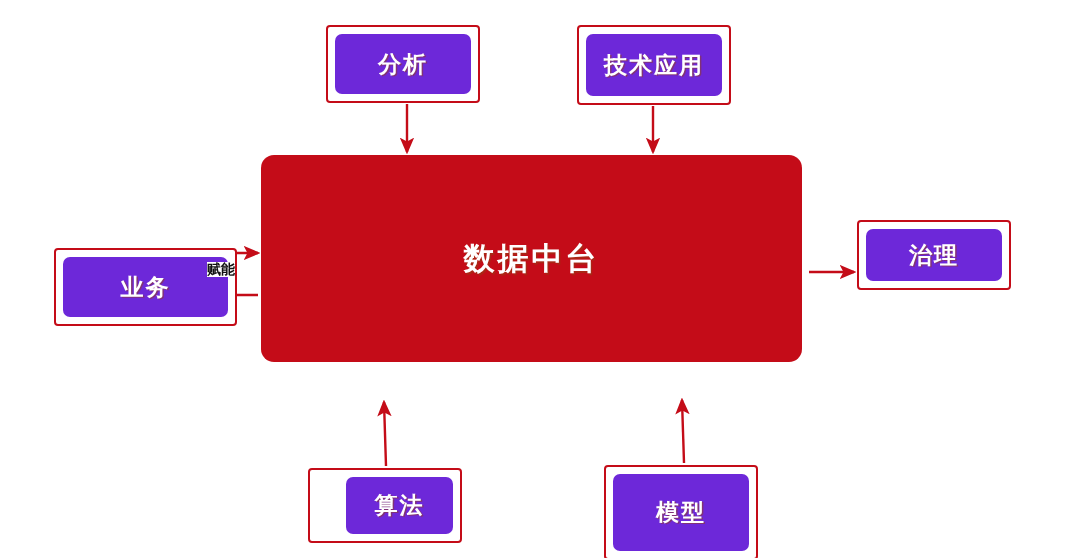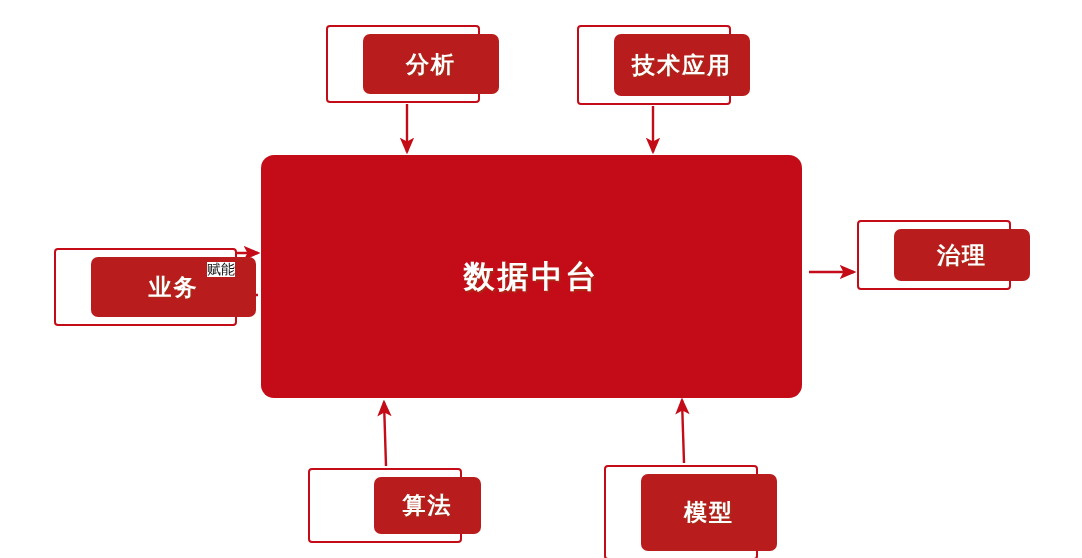--- a/index.html
+++ b/index.html
@@ -18,21 +18,21 @@
     background: #ffffff;
     overflow: hidden;
   }
 
   
   .hub {
     position: absolute;
     left: 261px;
     top: 155px;
     width: 541px;
-    height: 243px;
+    height: 207px;
     background: #C40C18;
     border-radius: 13px;
     display: flex;
     align-items: center;
     justify-content: center;
     box-sizing: border-box;
   }
   .hub-label {
     color: #ffffff;
     font-size: 31px;
@@ -48,27 +48,26 @@
     position: absolute;
     box-sizing: border-box;
     border: 2px solid #C40C18;
     border-radius: 4px;
     background: #ffffff;
     padding: 7px;
   }
   .node-inner {
     width: 100%;
     height: 100%;
-    background: #b91c1c;
+    background: #6d28d9;
     border-radius: 7px;
     display: flex;
     align-items: center;
     justify-content: center;
     box-sizing: border-box;
-    margin-left: 28px;
   }
   .node-label {
     color: #ffffff;
     font-size: 23px;
     font-weight: bold;
     letter-spacing: 2px;
     line-height: 1;
     text-shadow: 1.4px 1.4px 0 rgba(150, 60, 20, 0.5);
     white-space: nowrap;
     user-select: none;
@@ -91,21 +90,21 @@
     height: 558px;
     pointer-events: none;
   }
 
   
   .edge-label {
     position: absolute;
     left: 207px;
     top: 262px;
     font-size: 14px;
-    font-weight: normal;
+    font-weight: bold;
     color: #111111;
     background: #ffffff;
     line-height: 1.1;
     white-space: nowrap;
     user-select: none;
   }
 </style>
 </head>
 <body>
 

